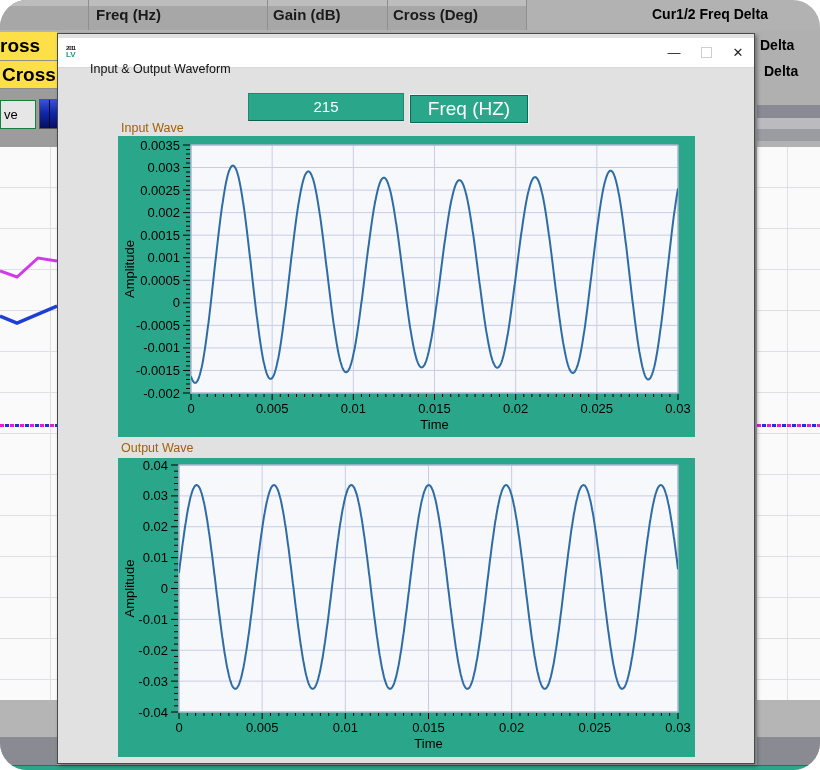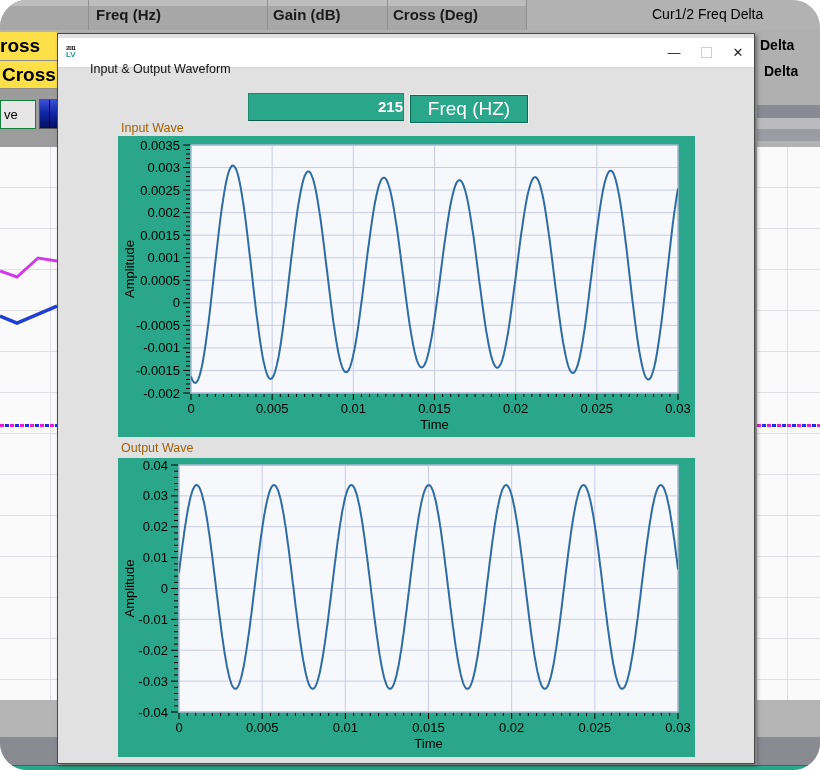--- a/index.html
+++ b/index.html
@@ -5,21 +5,21 @@
   html,body{margin:0;padding:0;}
   .screen{position:relative;width:820px;height:770px;background:#b2b2b2;overflow:hidden;
           font-family:"Liberation Sans",sans-serif;color:#000;border-radius:27px;}
   .abs{position:absolute;}
 
   
   .hdr-band{left:0;top:0;width:527px;height:30px;background:#a7a7a7;}
   .hdr-band .lite{left:0;top:0;width:527px;height:6px;background:#bdbdbd;}
   .hdr-sep{top:0;width:1px;height:30px;background:#8f8f8f;}
   .hdr-cell{top:6px;font-weight:bold;font-size:15px;color:#1a1a1a;}
-  .cur-label{left:652px;top:6px;font-weight:normal;font-size:14px;}
+  .cur-label{left:652px;top:6px;font-weight:bold;font-size:14px;}
   .left-row{left:0;width:57px;height:28px;background:#fde047;border-bottom:1px solid #8d8d8d;
             font-weight:bold;font-size:19px;line-height:27px;}
   .left-gray{left:0;top:89px;width:57px;height:58px;background:#9c9c9c;}
   .ve-btn{left:0;top:11px;width:36px;height:29px;background:#e6e6e6;border:1px solid #15803d;
           font-size:13px;line-height:27px;padding-left:3px;box-sizing:border-box;}
   .blue-box{left:39px;top:10px;width:19px;height:28px;border:1px solid #555;
             background:linear-gradient(180deg,#3a50d8 0%,#1028a8 45%,#050f60 100%);}
   .blue-box .div{position:absolute;left:9px;top:0;width:1px;height:100%;background:#02073a;}
   .strip-white{top:147px;height:553px;background:#fafafa;
      background-image:repeating-linear-gradient(to bottom,transparent 0px,transparent 40px,#e0e0e4 40px,#e0e0e4 41px);}
@@ -44,22 +44,22 @@
             border-bottom:1px solid #d8d8d8;box-sizing:border-box;}
   .win-icon{width:18px;height:15px;margin:0 6px 0 8px;position:relative;flex:none;}
   .win-icon .yr{position:absolute;left:0;top:0;font-size:6px;font-weight:bold;color:#222;line-height:6px;letter-spacing:-1px;}
   .win-icon .lv{position:absolute;left:0;top:6px;font-size:8px;font-weight:bold;color:#1f9a80;line-height:8px;letter-spacing:0px;}
   .win-title{font-size:12.5px;color:#111;margin-top:32px;}
   .win-ctrls{margin-left:auto;display:flex;align-items:center;height:100%;}
   .ctrl{width:32px;height:100%;display:flex;align-items:center;justify-content:center;
         font-size:13px;color:#222;cursor:default;}
   .ctrl.max span{display:block;width:9px;height:9px;border:1px solid #cfcfcf;}
   .val-box{left:190px;top:59px;width:156px;height:28px;background:#2aa78a;border:1px solid #1d8a70;
-           border-bottom-color:#0c5f4b;box-sizing:border-box;color:#fff;font-weight:bold;font-size:15px;
-           text-align:right;line-height:26px;}
+           border-bottom-color:#0c5f4b;box-sizing:border-box;color:#fff;font-weight:normal;font-size:15px;
+           text-align:center;line-height:26px;}
   .freq-lbl{left:352px;top:61px;width:118px;height:28px;background:#2aa78a;border:1px solid #056d58;
             box-shadow:0 0 0 1px #f0f0f0;box-sizing:border-box;color:#fff;font-size:19px;
             text-align:center;line-height:25px;}
   .chart-title{font-size:12.5px;color:#a16207;}
   .chart-box{width:577px;background:#2aa78a;}
   .chart-box svg{display:block;}
   .chart-box text{font-size:13px;fill:#000;}
 </style>
 </head>
 <body>

